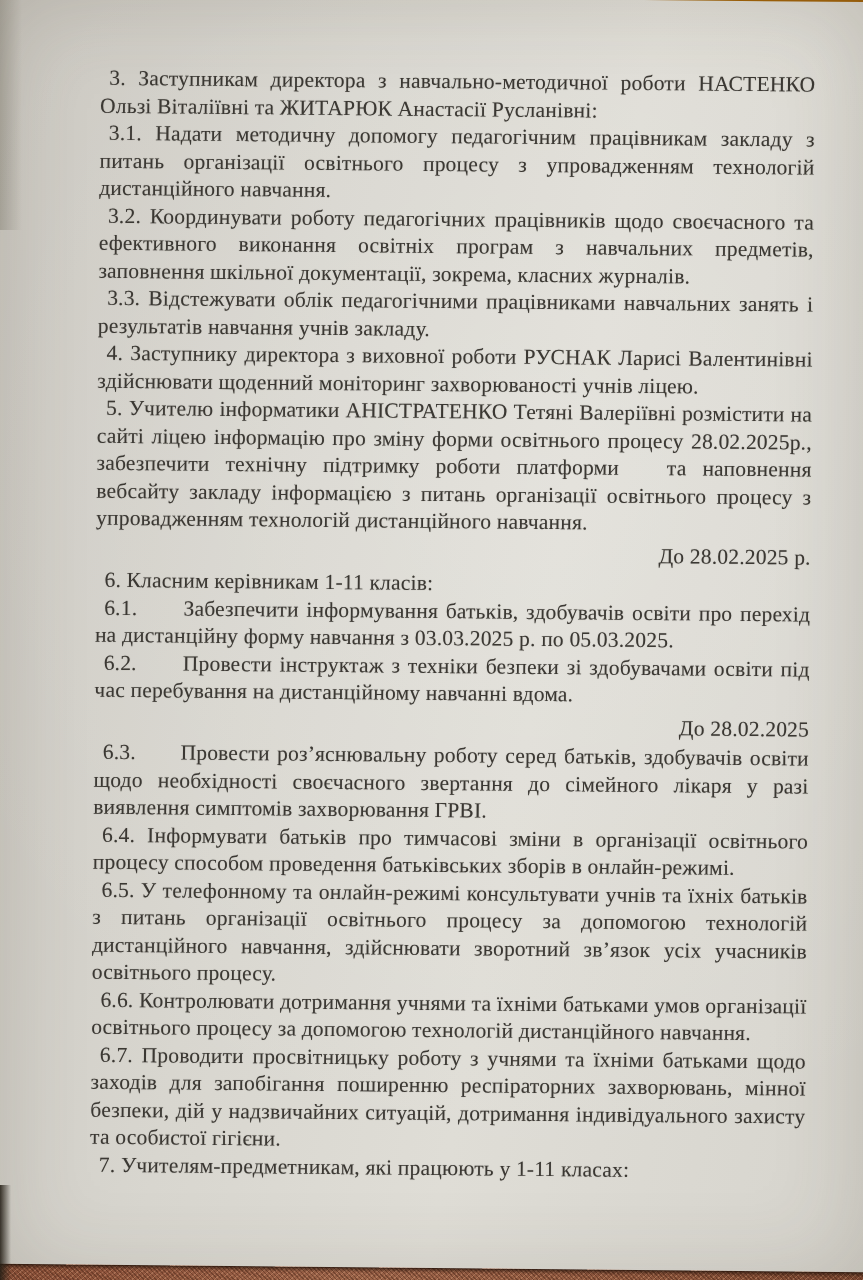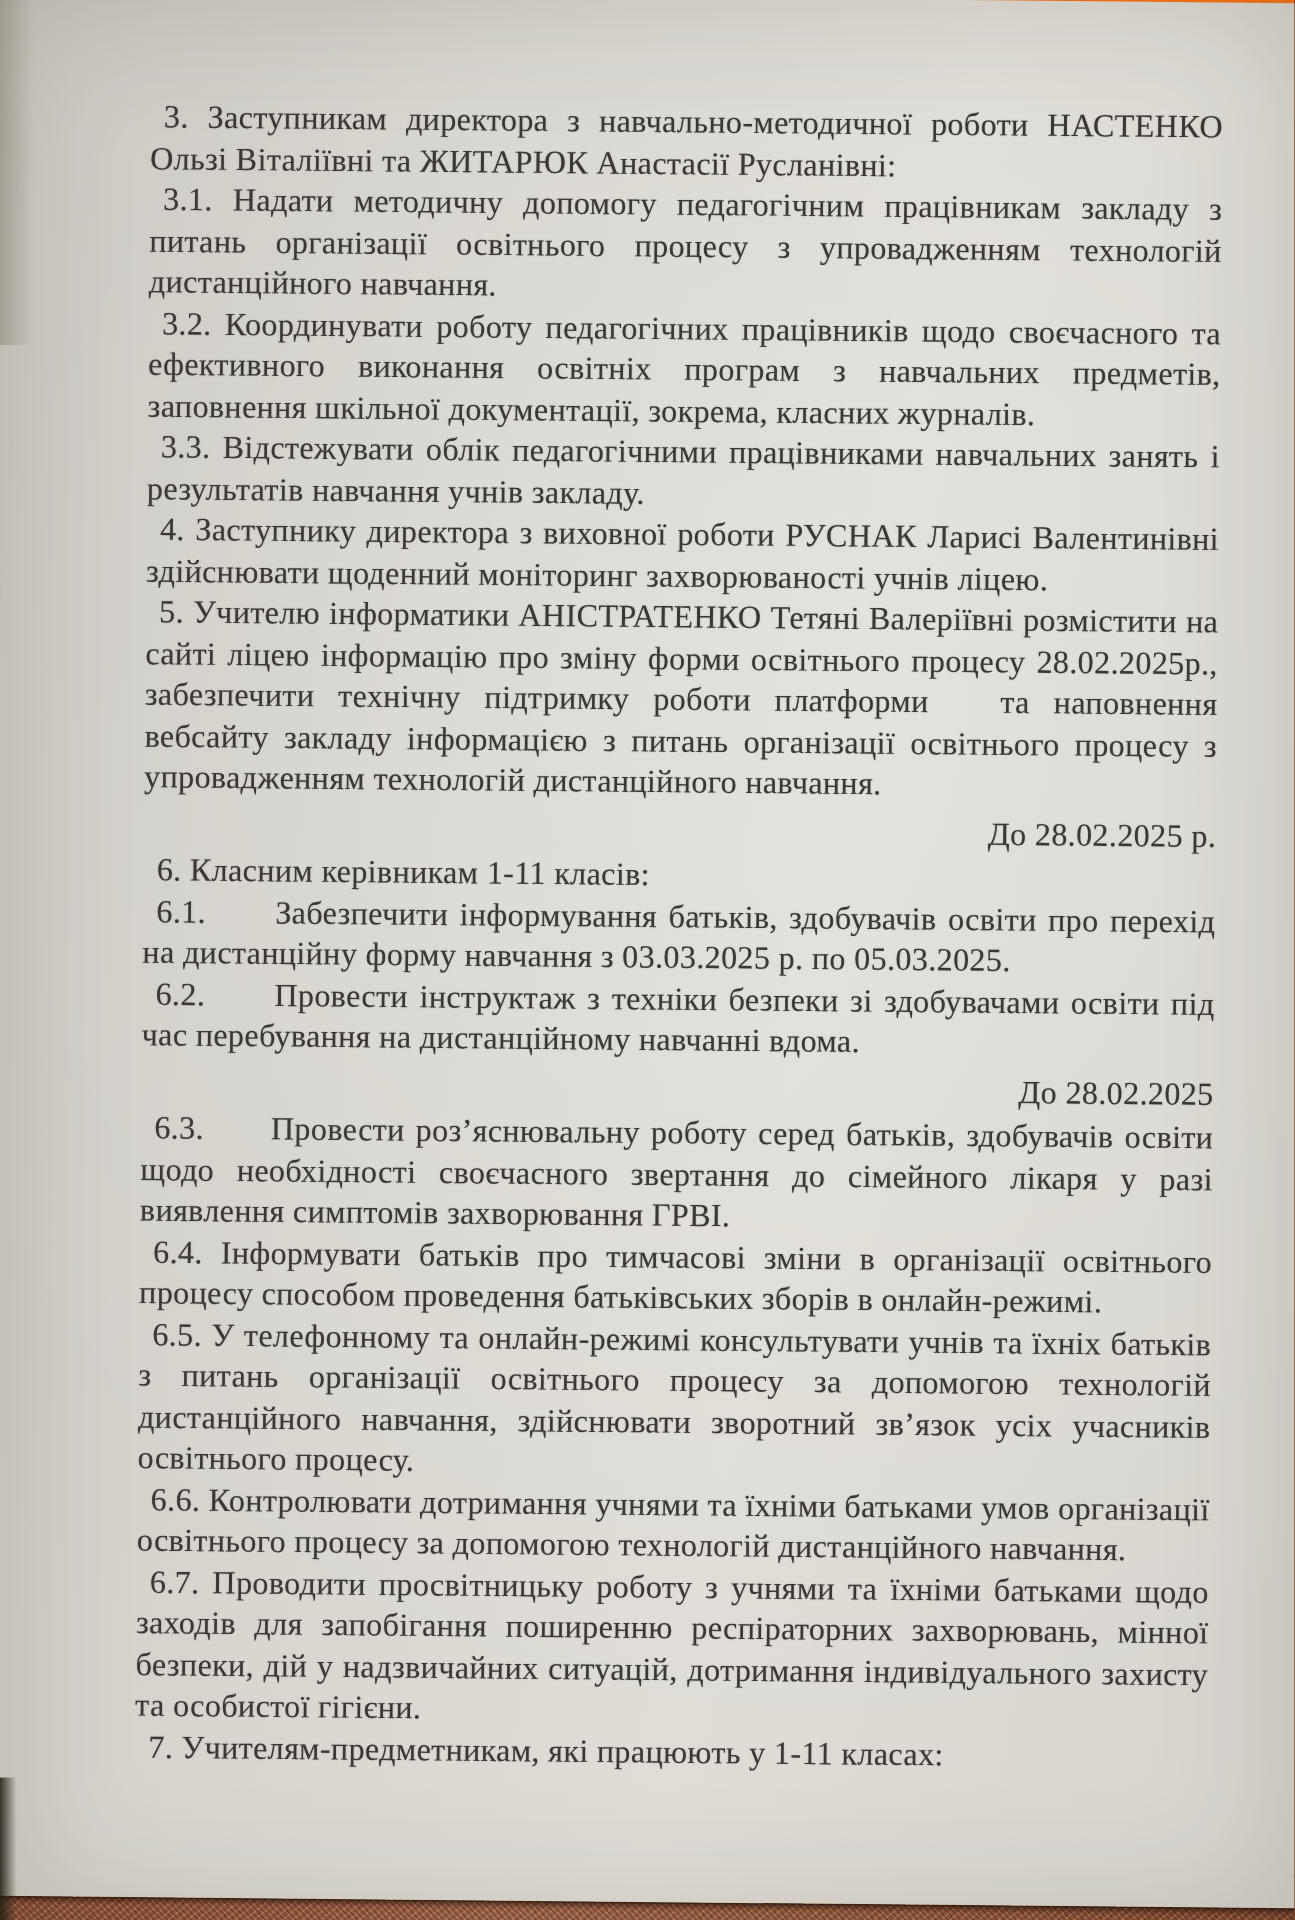--- a/index.html
+++ b/index.html
@@ -1,20 +1,20 @@
 <!DOCTYPE html>
 <html><head>
 <meta charset="utf-8">
 <style>
   html,body{margin:0;padding:0;background:#222;}
   .scene{
     position:relative;
     width:863px;height:1280px;
     overflow:hidden;
-    background:#f97316; 
+    background:#a16207; 
     font-family:"Liberation Serif","DejaVu Serif",serif;
   }
   
   .floor{
     position:absolute;left:0;right:0;bottom:0;height:38px;z-index:1;
     background:
       repeating-linear-gradient(47deg, rgba(60,25,12,0.38) 0 1px, rgba(0,0,0,0) 1px 3px),
       repeating-linear-gradient(-39deg, rgba(255,196,158,0.28) 0 1px, rgba(0,0,0,0) 1px 4px),
       linear-gradient(to right,#8e5038,#a2664b 40%,#94593f 75%,#7e4730);
   }

